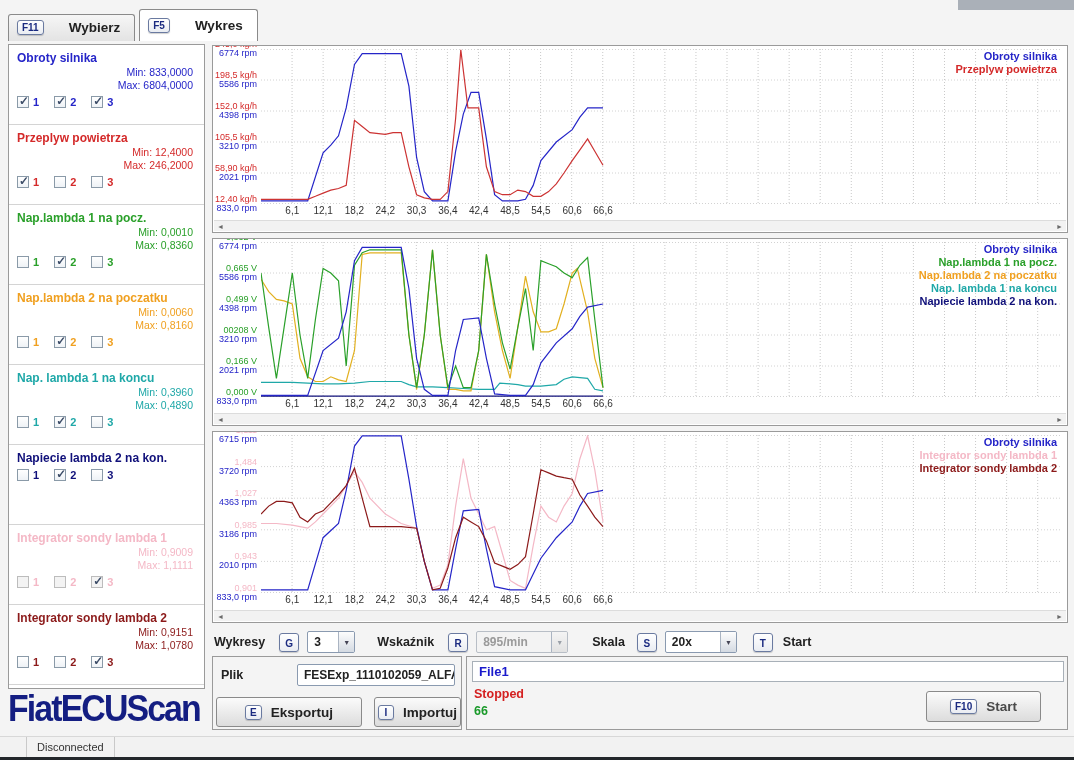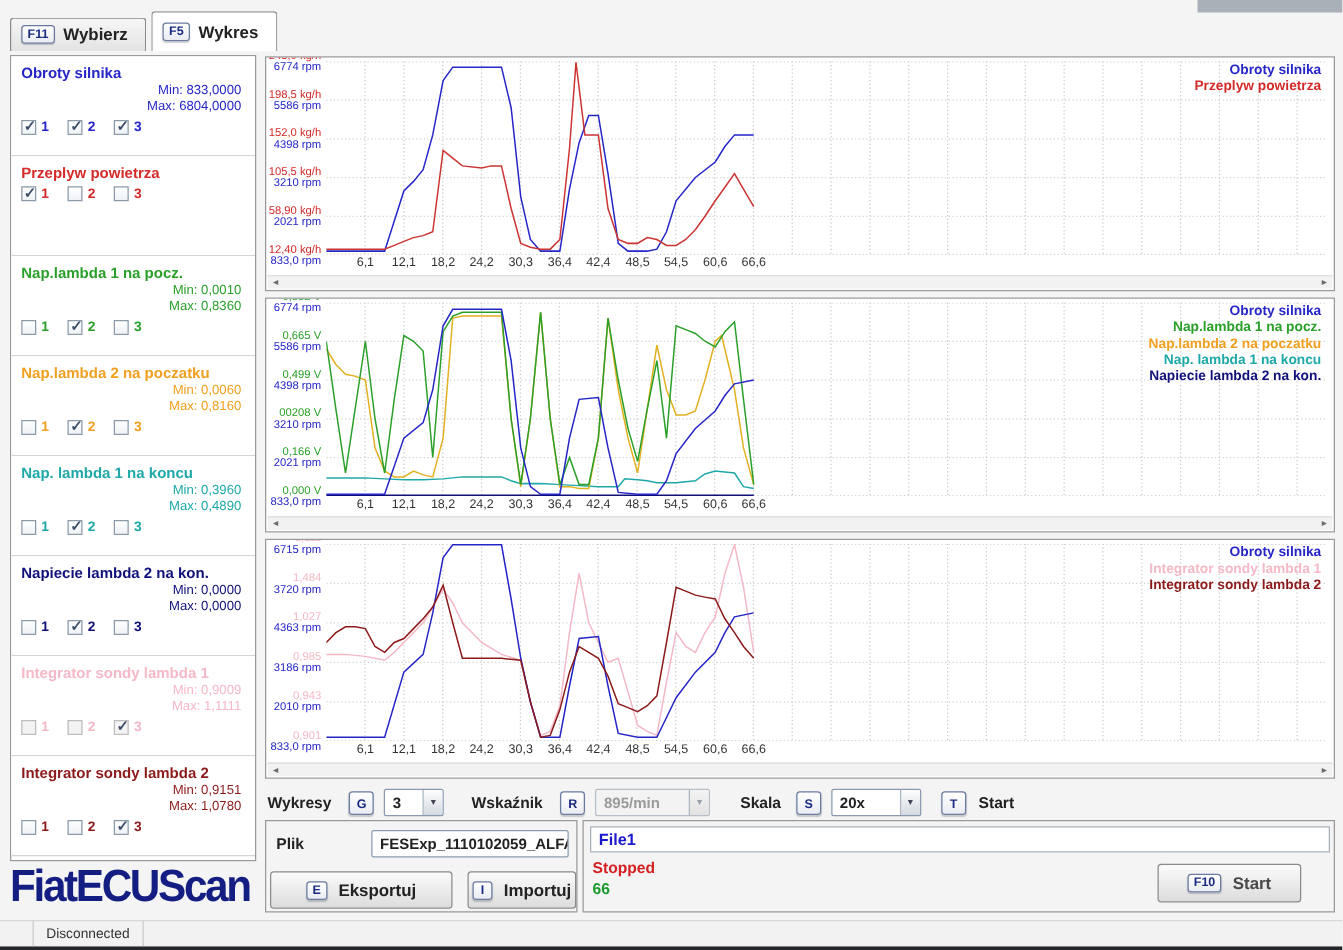--- a/index.html
+++ b/index.html
@@ -10,21 +10,21 @@
     font-family:"Liberation Sans", sans-serif;
     color:#222;
   }
   
   .chrome-topright { position:absolute; right:0; top:0; width:116px; height:10px; background:#aab0b8; }
   .chrome-bottom { position:absolute; left:0; top:757px; width:1074px; height:3px; background:#23272b; }
 
   
   #tabs { position:absolute; left:8px; top:7px; height:34px; display:flex; align-items:flex-end; }
   .tab {
-    display:inline-flex; align-items:center; gap:7px;
+    display:inline-flex; align-items:center; gap:25px;
     padding:5px 14px 6px 8px; margin-right:4px;
     border:1px solid #8a8a8a; border-bottom:none; border-radius:3px 3px 0 0;
     background:linear-gradient(#f6f6f6,#e3e3e3);
     font-weight:bold; font-size:13.5px; cursor:pointer;
   }
   .tab.active { background:#fff; padding-top:8px; padding-bottom:8px; }
   .key-badge {
     display:inline-block; min-width:16px; padding:1px 4px;
     background:linear-gradient(#ffffff,#e9ecf2);
     border:1px solid #6a7aa0; border-radius:3px;
@@ -153,20 +153,24 @@
           <span class="num">2</span>
         </span>
         <span class="chk">
           <span class="box checked"></span>
           <span class="num">3</span>
         </span>
       </div>
     </div>
     <div class="signal">
       <div class="sig-name" style="color: rgb(212, 42, 42);">Przeplyw powietrza</div>
+      <div class="sig-mm" style="color: rgb(212, 42, 42);">
+        <div>Min: 12,4000</div>
+        <div>Max: 246,2000</div>
+      </div>
       <div class="sig-checks" style="color: rgb(212, 42, 42);">
         <span class="chk">
           <span class="box checked"></span>
           <span class="num">1</span>
         </span>
         <span class="chk">
           <span class="box"></span>
           <span class="num">2</span>
         </span>
         <span class="chk">
@@ -233,24 +237,20 @@
           <span class="num">2</span>
         </span>
         <span class="chk">
           <span class="box"></span>
           <span class="num">3</span>
         </span>
       </div>
     </div>
     <div class="signal">
       <div class="sig-name" style="color: rgb(16, 16, 122);">Napiecie lambda 2 na kon.</div>
-      <div class="sig-mm" style="color: rgb(16, 16, 122);">
-        <div>Min: 0,0000</div>
-        <div>Max: 0,0000</div>
-      </div>
       <div class="sig-checks" style="color: rgb(16, 16, 122);">
         <span class="chk">
           <span class="box"></span>
           <span class="num">1</span>
         </span>
         <span class="chk">
           <span class="box checked"></span>
           <span class="num">2</span>
         </span>
         <span class="chk">

